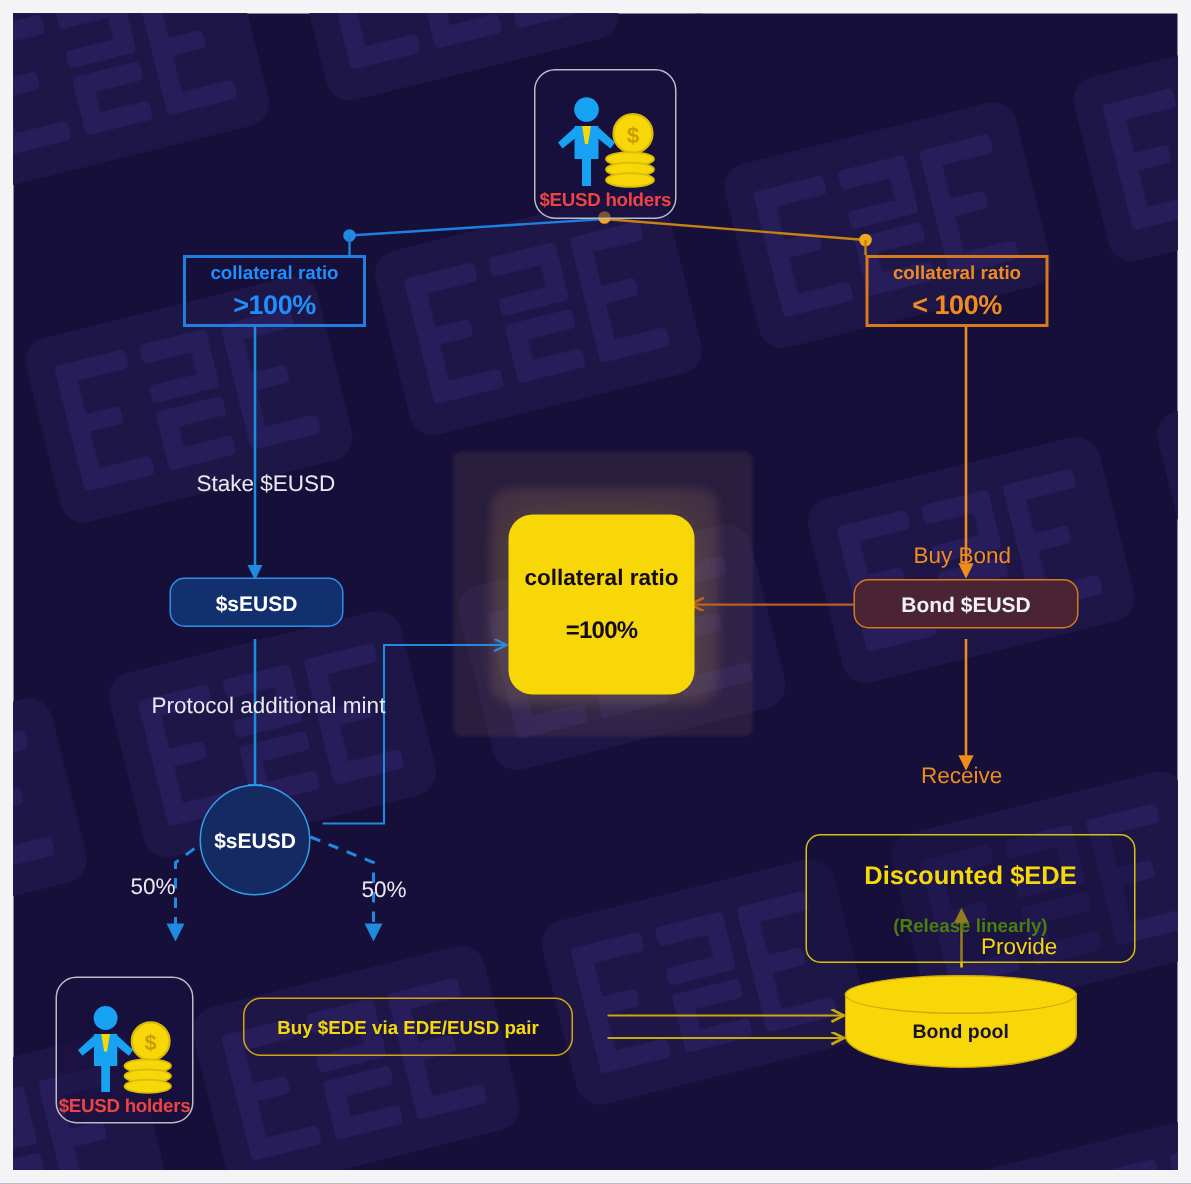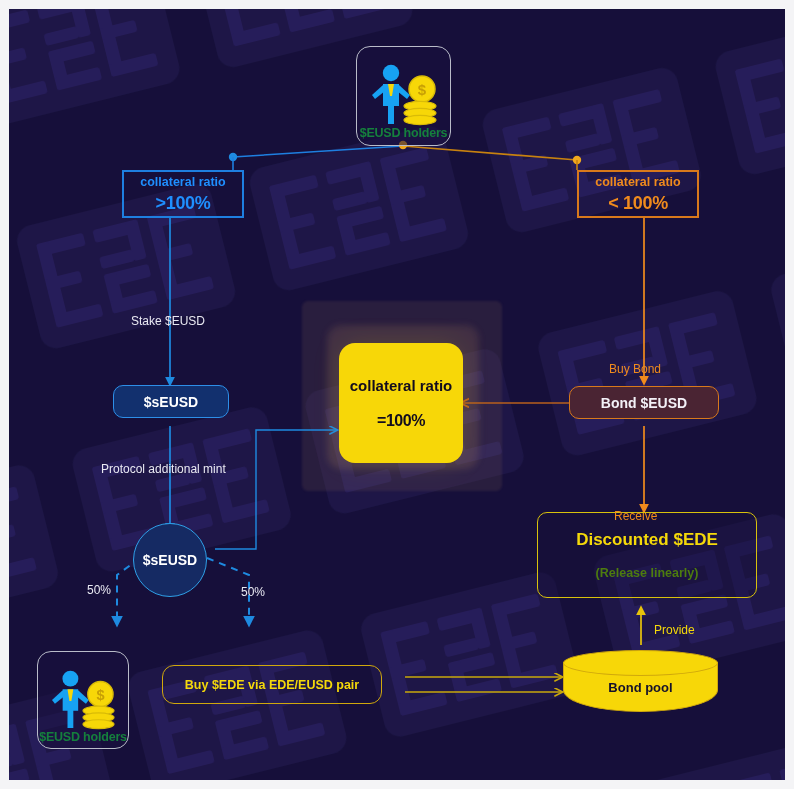--- a/index.html
+++ b/index.html
@@ -18,35 +18,35 @@
   }
   #watermark {
     position: absolute; left: -60px; top: -60px;
     width: 920px; height: 920px;
     opacity: 1;
     pointer-events: none;
   }
   .node { position: absolute; }
 
   
-  .lbl { position: absolute; font-size: 12px; white-space: nowrap; }
+  .lbl { position: absolute; font-size: 15px; white-space: nowrap; }
   .lbl.white { color: #e9e9f2; }
   .lbl.orange { color: #f08b1d; margin-top: 48px; }
   .lbl.yellow { color: #f5d90a; }
 
   
   .holders-card {
     border: 1.6px solid #b9bcc9;
     border-radius: 14px;
     background: rgba(26,17,62,0.55);
     display: flex; flex-direction: column;
     align-items: center; justify-content: flex-end;
   }
   .holders-card .cap {
-    font-size: 12.5px; font-weight: bold; color: #15803d;
+    font-size: 12.5px; font-weight: bold; color: #ef4444;
     letter-spacing: -0.2px;
   }
 
   
   .ratio-box {
     display: flex; flex-direction: column;
     align-items: center; justify-content: center;
     gap: 4px;
   }
   .ratio-box.blue { border: 2px solid #1e7fe0; }
@@ -117,20 +117,21 @@
     align-items: center;
   }
   #discounted-box {
     position: absolute;
     border: 1.5px solid #d8c20c;
     border-radius: 10px;
     background: rgba(22,15,58,0.4);
     display: flex; flex-direction: column;
     align-items: center; justify-content: center;
     gap: 16px;
+    margin-top: 44px;
   }
   #discounted-box .d1 { color: #f5d90a; font-size: 17px; font-weight: bold; }
   #discounted-box .d2 { color: #4d7c0f; font-size: 12.5px; font-weight: bold; }
 
   
   #bond-pool { position: absolute; }
   #bond-pool .cyl-body {
     position: absolute; left: 0; top: 12px;
     width: 100%; height: 50px;
     background: #f7d708;

